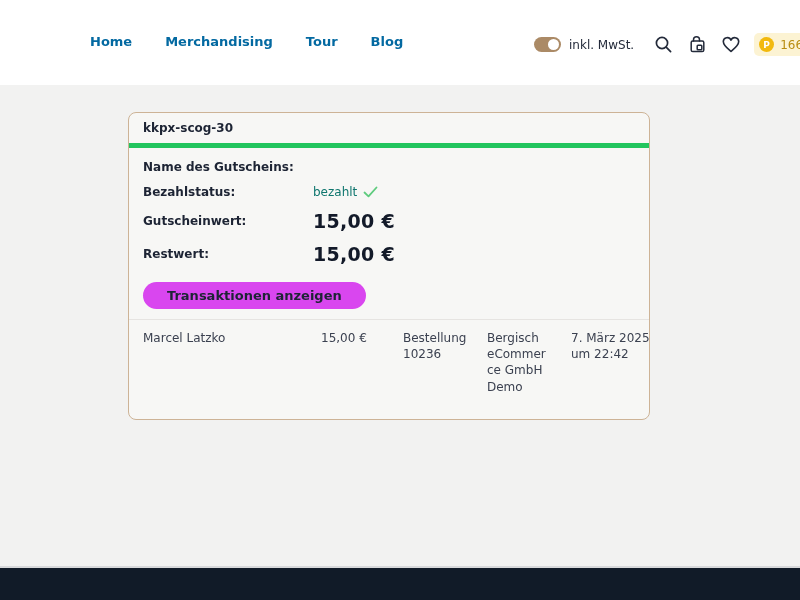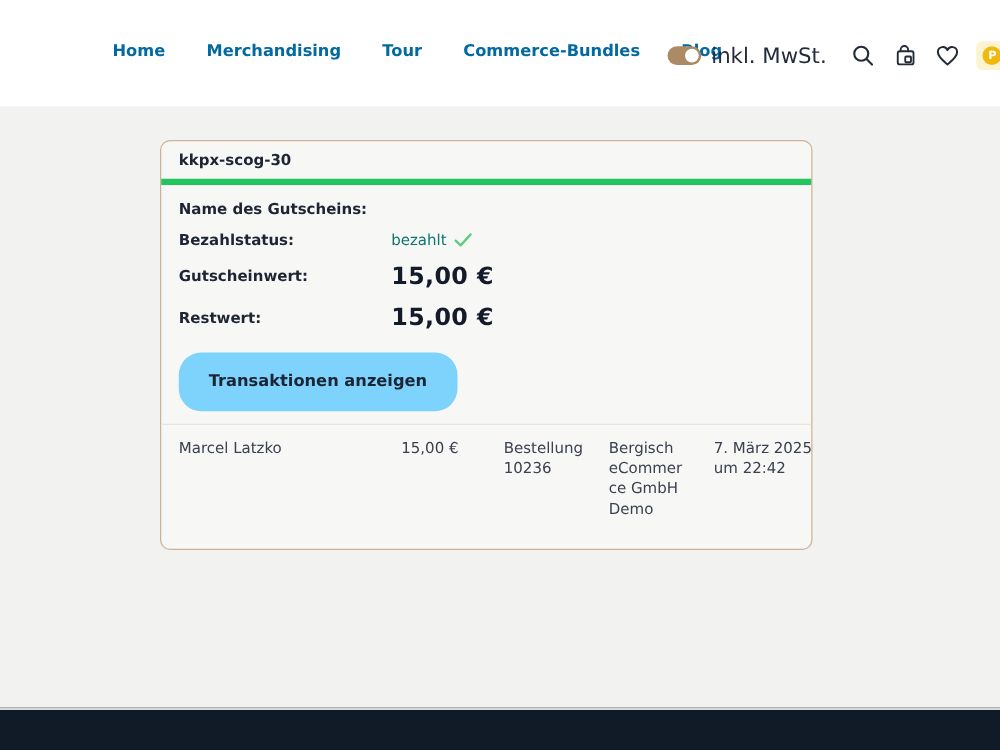--- a/index.html
+++ b/index.html
@@ -51,21 +51,21 @@
     cursor: pointer;
     flex: 0 0 auto;
   }
   .toggle-knob {
     position: absolute;
     right: 2px; top: 2px;
     width: 11px; height: 11px;
     background: #ffffff;
     border-radius: 50%;
   }
-  .vat-label { font-size: 17px; color: #232a3a; white-space: nowrap; margin-right: 6px; }
+  .vat-label { font-size: 12px; color: #232a3a; white-space: nowrap; margin-right: 6px; }
   .icon-btn {
     width: 22px; height: 22px;
     display: flex; align-items: center; justify-content: center;
     cursor: pointer;
     flex: 0 0 auto;
   }
   .icon-btn svg { display: block; }
   .points-pill {
     display: flex;
     align-items: center;
@@ -130,24 +130,24 @@
   .field-value.amount {
     font-size: 19px;
     font-weight: bold;
     color: #131a29;
     letter-spacing: 0.3px;
   }
   .check-icon svg { display: block; }
   .transactions-button {
     display: inline-block;
     margin: 6px 0 10px 0;
-    background: #7dd3fc;
+    background: #d946ef;
     border: none;
     border-radius: 18px;
-    padding: 16px 24px;
+    padding: 6px 24px;
     font-family: "DejaVu Sans", "Liberation Sans", sans-serif;
     font-size: 13px;
     font-weight: bold;
     color: #1d2434;
     cursor: pointer;
   }
   .tx-divider {
     border: none;
     border-top: 1px solid #e6e4e1;
     margin: 0 -12px 0 -14px;
@@ -173,21 +173,20 @@
   }
 </style>
 </head>
 <body>
 
 <div class="header">
   <div class="nav">
     <span class="nav-item">Home</span>
     <span class="nav-item">Merchandising</span>
     <span class="nav-item">Tour</span>
-    <span class="nav-item">Commerce-Bundles</span>
     <span class="nav-item">Blog</span>
   </div>
 
   <div class="header-controls">
     <div class="vat-toggle-wrap">
       <div class="toggle">
         <div class="toggle-knob"></div>
       </div>
       <span class="vat-label">inkl. MwSt.</span>
     </div>

